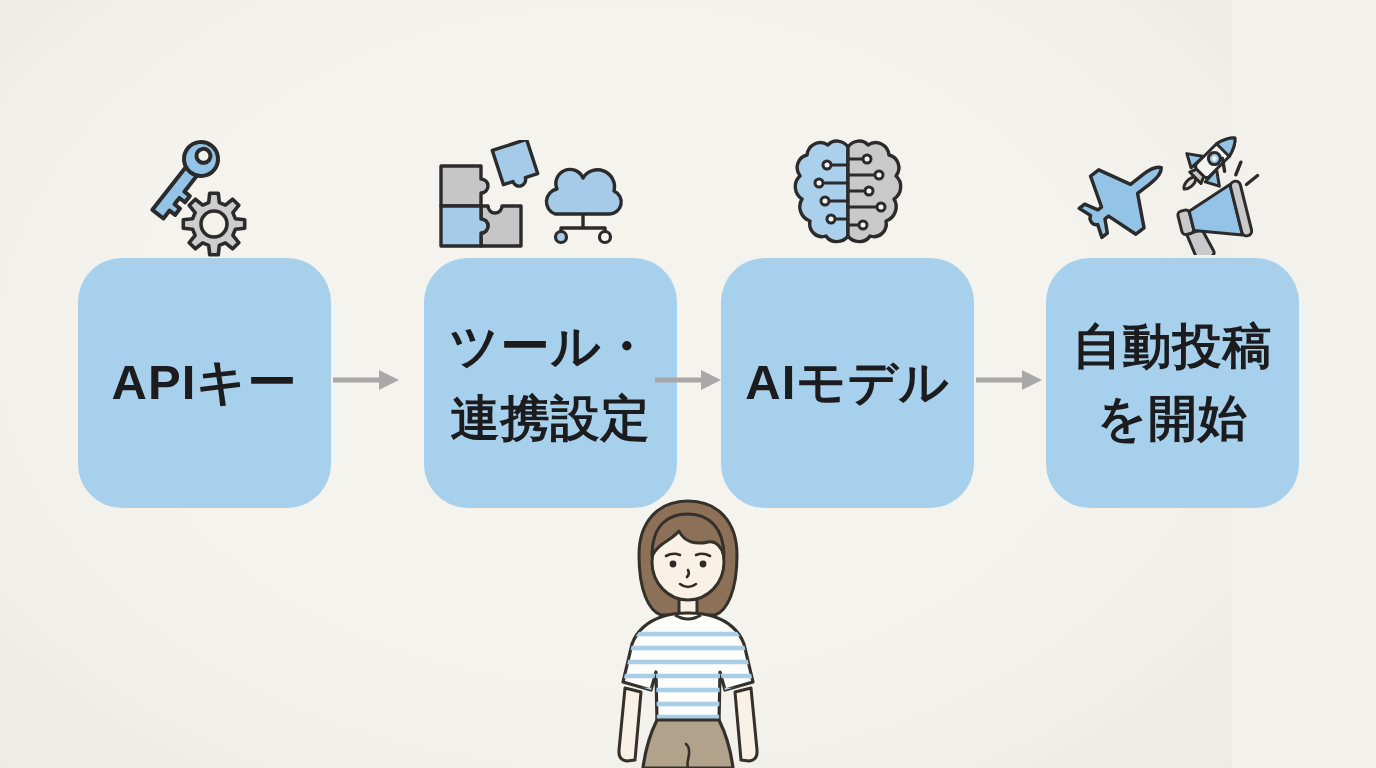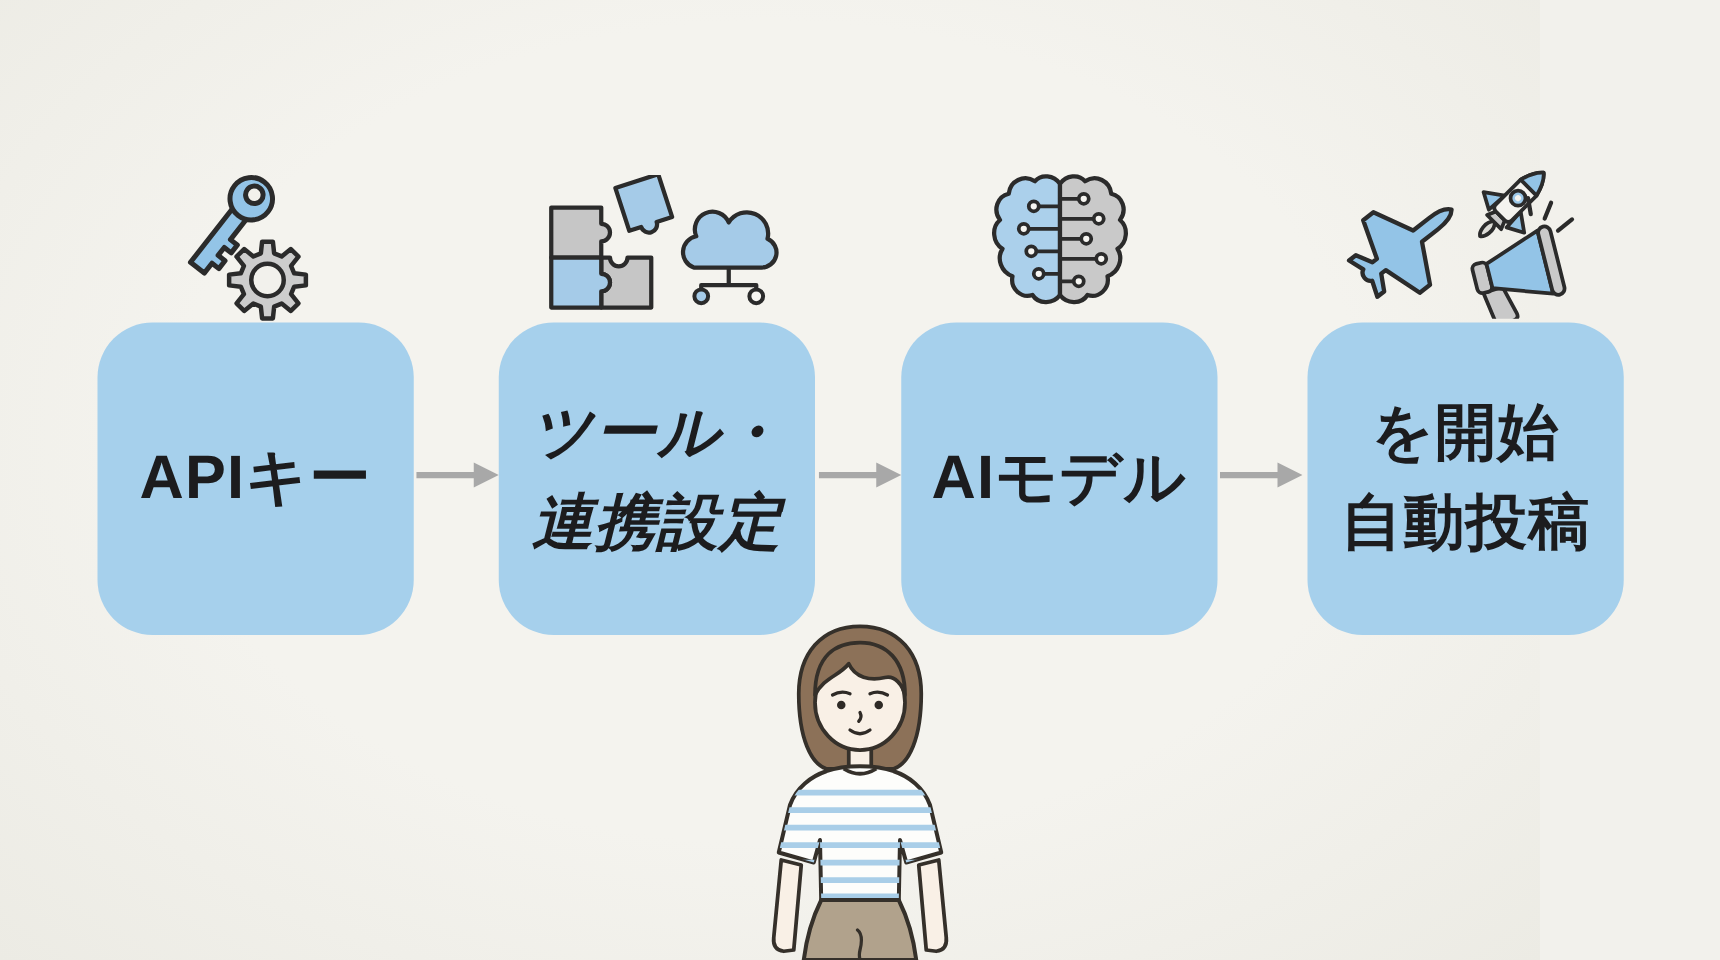--- a/index.html
+++ b/index.html
@@ -14,21 +14,21 @@
     background:radial-gradient(ellipse at 50% 45%, #f4f3ee 55%, #ecebe4 100%);
   }
   .step-card{
     position:absolute;top:258px;width:253px;height:250px;
     background:#a6d0ec;border-radius:44px;
     display:flex;flex-direction:column;align-items:center;justify-content:center;
     color:#1c1c1e;font-weight:700;font-size:49px;line-height:1.46;
     letter-spacing:1px;text-align:center;
   }
   .card-1{left:78px;}
-  .card-2{left:399px;font-style:italic;}
+  .card-2{left:424px;}
   .card-3{left:721px;}
   .card-4{left:1046px;}
   .icon-cluster{position:absolute;}
   .cluster-1{left:138px;top:124px;}
   .cluster-2{left:433px;top:140px;}
   .cluster-3{left:793px;top:137px;}
   .cluster-4{left:1073px;top:116px;}
   .flow-arrow{position:absolute;top:366px;width:66px;height:28px;}
   .arrow-1{left:333px;}
   .arrow-2{left:655px;}
@@ -123,22 +123,22 @@
     <span>APIキー</span>
   </div>
   <div class="step-card card-2">
     <span>ツール・</span>
     <span>連携設定</span>
   </div>
   <div class="step-card card-3">
     <span>AIモデル</span>
   </div>
   <div class="step-card card-4">
+    <span>自動投稿</span>
     <span>を開始</span>
-    <span>自動投稿</span>
   </div>
 
   <svg class="flow-arrow arrow-1" viewBox="0 0 66 28">
     <line x1="0" y1="14" x2="48" y2="14" stroke="#a8a8a8" stroke-width="5"></line>
     <polygon points="46,4 66,14 46,24" fill="#a8a8a8"></polygon>
   </svg>
   <svg class="flow-arrow arrow-2" viewBox="0 0 66 28">
     <line x1="0" y1="14" x2="48" y2="14" stroke="#a8a8a8" stroke-width="5"></line>
     <polygon points="46,4 66,14 46,24" fill="#a8a8a8"></polygon>
   </svg>

